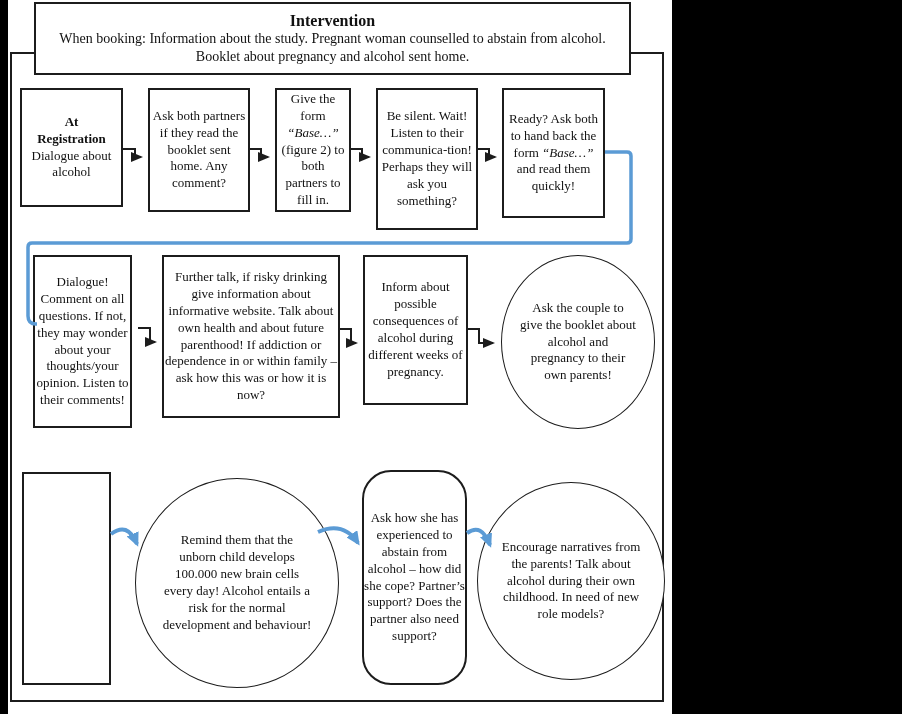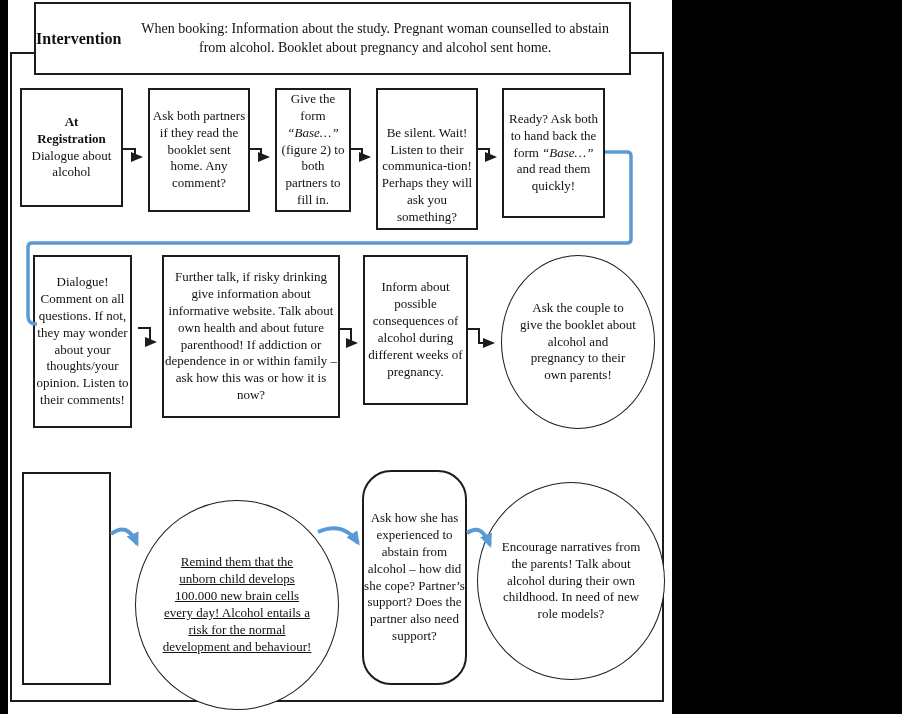--- a/index.html
+++ b/index.html
@@ -8,21 +8,21 @@
     font-family:"Liberation Serif", serif;color:#111;overflow:hidden;
   }
   .page{position:absolute;left:8px;top:0;width:664px;height:714px;background:#fff;}
   .main-frame{
     position:absolute;left:10px;top:52px;width:654px;height:650px;
     border:2px solid #1c1c1c;background:#fff;box-sizing:border-box;
   }
   .header-box{
     position:absolute;left:34px;top:2px;width:597px;height:73px;
     border:2px solid #1c1c1c;background:#fff;box-sizing:border-box;
-    display:flex;align-items:center;justify-content:center;
+    display:flex;flex-direction:column;align-items:center;justify-content:center;
     text-align:center;z-index:6;
   }
   .header-title{font-weight:bold;font-size:16px;line-height:1.2;}
   .header-sub{font-size:14px;line-height:1.3;padding:0 16px;}
   .box{
     position:absolute;background:#fff;border:2px solid #1c1c1c;box-sizing:border-box;
     display:flex;flex-direction:column;align-items:center;justify-content:center;
     text-align:center;font-size:13px;line-height:1.3;padding:2px 0;z-index:4;
   }
   .oval{border-radius:50%;border-width:1.6px;}
@@ -51,21 +51,21 @@
 <div class="box" style="left:148px;top:88px;width:102px;height:124px;">
   <span>Ask both partners if they read the booklet sent home. Any comment?</span>
 </div>
 <div class="box" style="left:275px;top:88px;width:76px;height:124px;padding:2px 4px;">
   <span>
     <span>Give the form</span>
     <i>“Base…”</i>
     <span>(figure 2) to both partners to fill in.</span>
   </span>
 </div>
-<div class="box" style="left:376px;top:88px;width:102px;height:142px;justify-content:flex-end;">
+<div class="box" style="left:376px;top:88px;width:102px;height:142px;">
   <span>Be silent. Wait! Listen to their communica-tion! Perhaps they will ask you something?</span>
 </div>
 <div class="box" style="left:502px;top:88px;width:103px;height:130px;">
   <span>
     <span>Ready? Ask both to hand back the form</span>
     <i>“Base…”</i>
     <span>and read them quickly!</span>
   </span>
 </div>
 
@@ -77,21 +77,21 @@
 </div>
 <div class="box" style="left:363px;top:255px;width:105px;height:150px;">
   <span>Inform about possible consequences of alcohol during different weeks of pregnancy.</span>
 </div>
 <div class="box oval" style="left:501px;top:255px;width:154px;height:174px;padding:2px 18px;">
   <span>Ask the couple to give the booklet about alcohol and pregnancy to their own parents!</span>
 </div>
 
 <div class="box" style="left:22px;top:472px;width:89px;height:213px;padding:2px 4px;">
 </div>
-<div class="box oval" style="left:135px;top:500px;width:204px;height:210px;padding:2px 26px;text-decoration:underline;">
+<div class="box oval" style="left:135px;top:478px;width:204px;height:210px;padding:2px 26px;">
   <span>Remind them that the unborn child develops 100.000 new brain cells every day! Alcohol entails a risk for the normal development and behaviour!</span>
 </div>
 <div class="box" style="left:362px;top:470px;width:105px;height:215px;border-radius:29px;">
   <span>Ask how she has experienced to abstain from alcohol – how did she cope? Partner’s support? Does the partner also need support?</span>
 </div>
 <div class="box oval" style="left:477px;top:482px;width:188px;height:198px;padding:2px 20px;">
   <span>Encourage narratives from the parents! Talk about alcohol during their own childhood. In need of new role models?</span>
 </div>
 
 <svg class="arrow-layer" width="902" height="714" viewBox="0 0 902 714" xmlns="http://www.w3.org/2000/svg">

